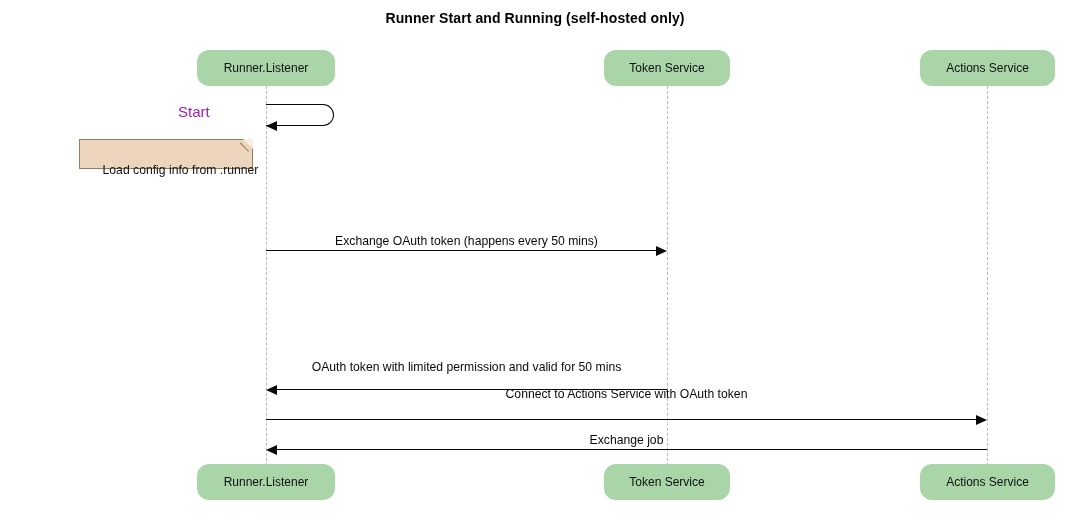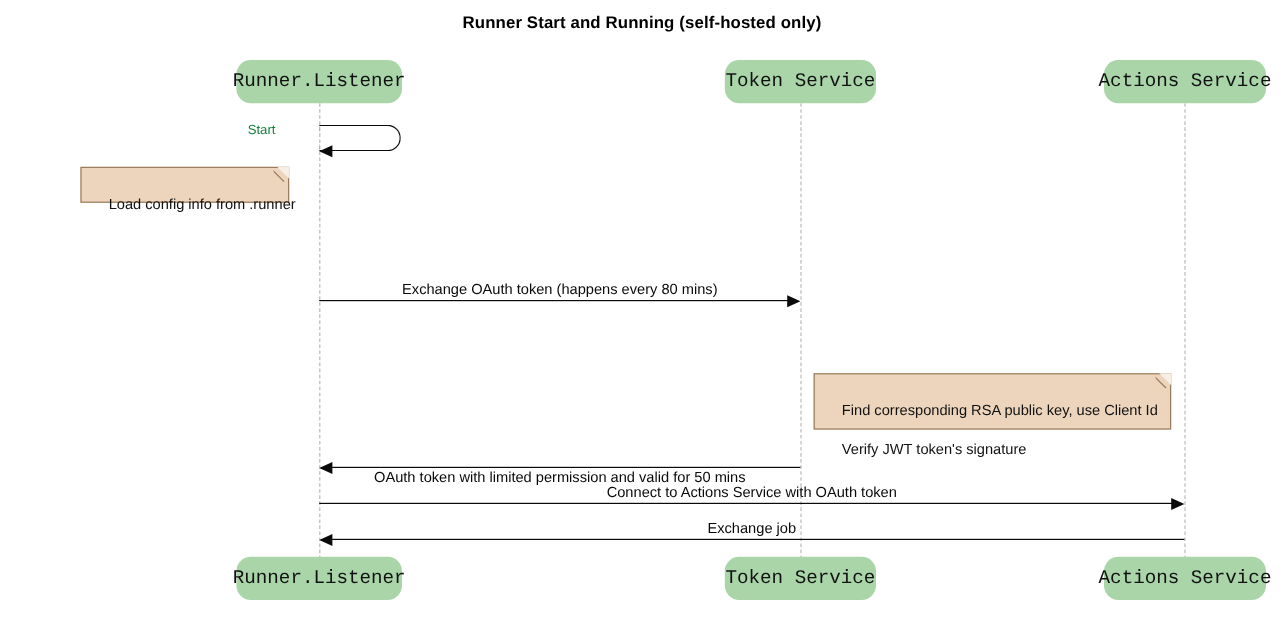--- a/index.html
+++ b/index.html
@@ -43,24 +43,23 @@
   
   .participant {
     position: absolute;
     box-sizing: border-box;
     background: #a9d5a9;
     border-radius: 12px;
     height: 36px;
     display: flex;
     align-items: center;
     justify-content: center;
-    font-size: 16px;
+    font-size: 12px;
     color: #111111;
     white-space: nowrap;
-    font-family: Liberation Mono, monospace;
   }
 
   
   .note {
     position: absolute;
     box-sizing: border-box;
     background: #ecd5bc;
     border: 1px solid #9a7c5c;
     padding: 6px 8px 6px 9px;
     font-size: 12.2px;
@@ -131,24 +130,24 @@
   .selfloop {
     position: absolute;
     box-sizing: border-box;
     border: 1.3px solid #0a0a0a;
     border-left: none;
     border-radius: 0 13px 13px 0;
     background: transparent;
   }
   .selfloop-label {
     position: absolute;
-    font-size: 11px;
-    color: #15803d;
+    font-size: 15px;
+    color: #a21caf;
     white-space: nowrap;
-    text-align: center;
+    text-align: left;
   }
 </style>
 </head>
 <body>
 
 <div id="diagram-root">
 
   <div class="diagram-title">Runner Start and Running (self-hosted only)</div>
 
   <div class="lifeline" style="left:266px; top:86px; height:380px;"></div>
@@ -172,44 +171,38 @@
     <span>Token Service</span>
   </div>
   <div class="participant" style="left:920px; top:464px; width:135px;">
     <span>Actions Service</span>
   </div>
 
   <div class="selfloop-label" style="left:178px; top:103px; width:80px;">Start</div>
   <div class="selfloop" style="left:266px; top:104px; width:68px; height:22px;"></div>
   <div class="arrowhead-left" style="left:266px; top:121px;"></div>
 
-  <div class="note" style="left:67px; top:139px; width:174px; height:30px;">
+  <div class="note" style="left:79px; top:139px; width:174px; height:30px;">
     <span>Load config info from .runner</span>
     <span class="fold"></span>
     <span class="fold-edge"></span>
   </div>
 
 
-  <div class="msg-label" style="left:266px; top:234px; width:401px;">Exchange OAuth token (happens every 80 mins)</div>
+  <div class="msg-label" style="left:266px; top:234px; width:401px;">Exchange OAuth token (happens every 50 mins)</div>
   <div class="msg" style="left:266px; top:250px; width:392px;"></div>
   <div class="arrowhead-right" style="left:656px; top:246px;"></div>
 
 
-  <div class="note" style="left:678px; top:311px; width:298px; height:47px;">
-    <span>Find corresponding RSA public key, use Client Id</span><br>
-    <span>Verify JWT token's signature</span>
-    <span class="fold"></span>
-    <span class="fold-edge"></span>
-  </div>
-
-  <div class="msg-label" style="left:266px; top:391px; width:401px;">OAuth token with limited permission and valid for 50 mins</div>
+
+  <div class="msg-label" style="left:266px; top:360px; width:401px;">OAuth token with limited permission and valid for 50 mins</div>
   <div class="msg" style="left:276px; top:389px; width:391px;"></div>
   <div class="arrowhead-left" style="left:266px; top:385px;"></div>
 
-  <div class="msg-label" style="left:266px; top:403px; width:721px;">Connect to Actions Service with OAuth token</div>
+  <div class="msg-label" style="left:266px; top:387px; width:721px;">Connect to Actions Service with OAuth token</div>
   <div class="msg" style="left:266px; top:419px; width:712px;"></div>
   <div class="arrowhead-right" style="left:976px; top:415px;"></div>
 
   <div class="msg-label" style="left:266px; top:433px; width:721px;">Exchange job</div>
   <div class="msg" style="left:276px; top:449px; width:711px;"></div>
   <div class="arrowhead-left" style="left:266px; top:445px;"></div>
 
 </div>
 
 </body></html>

